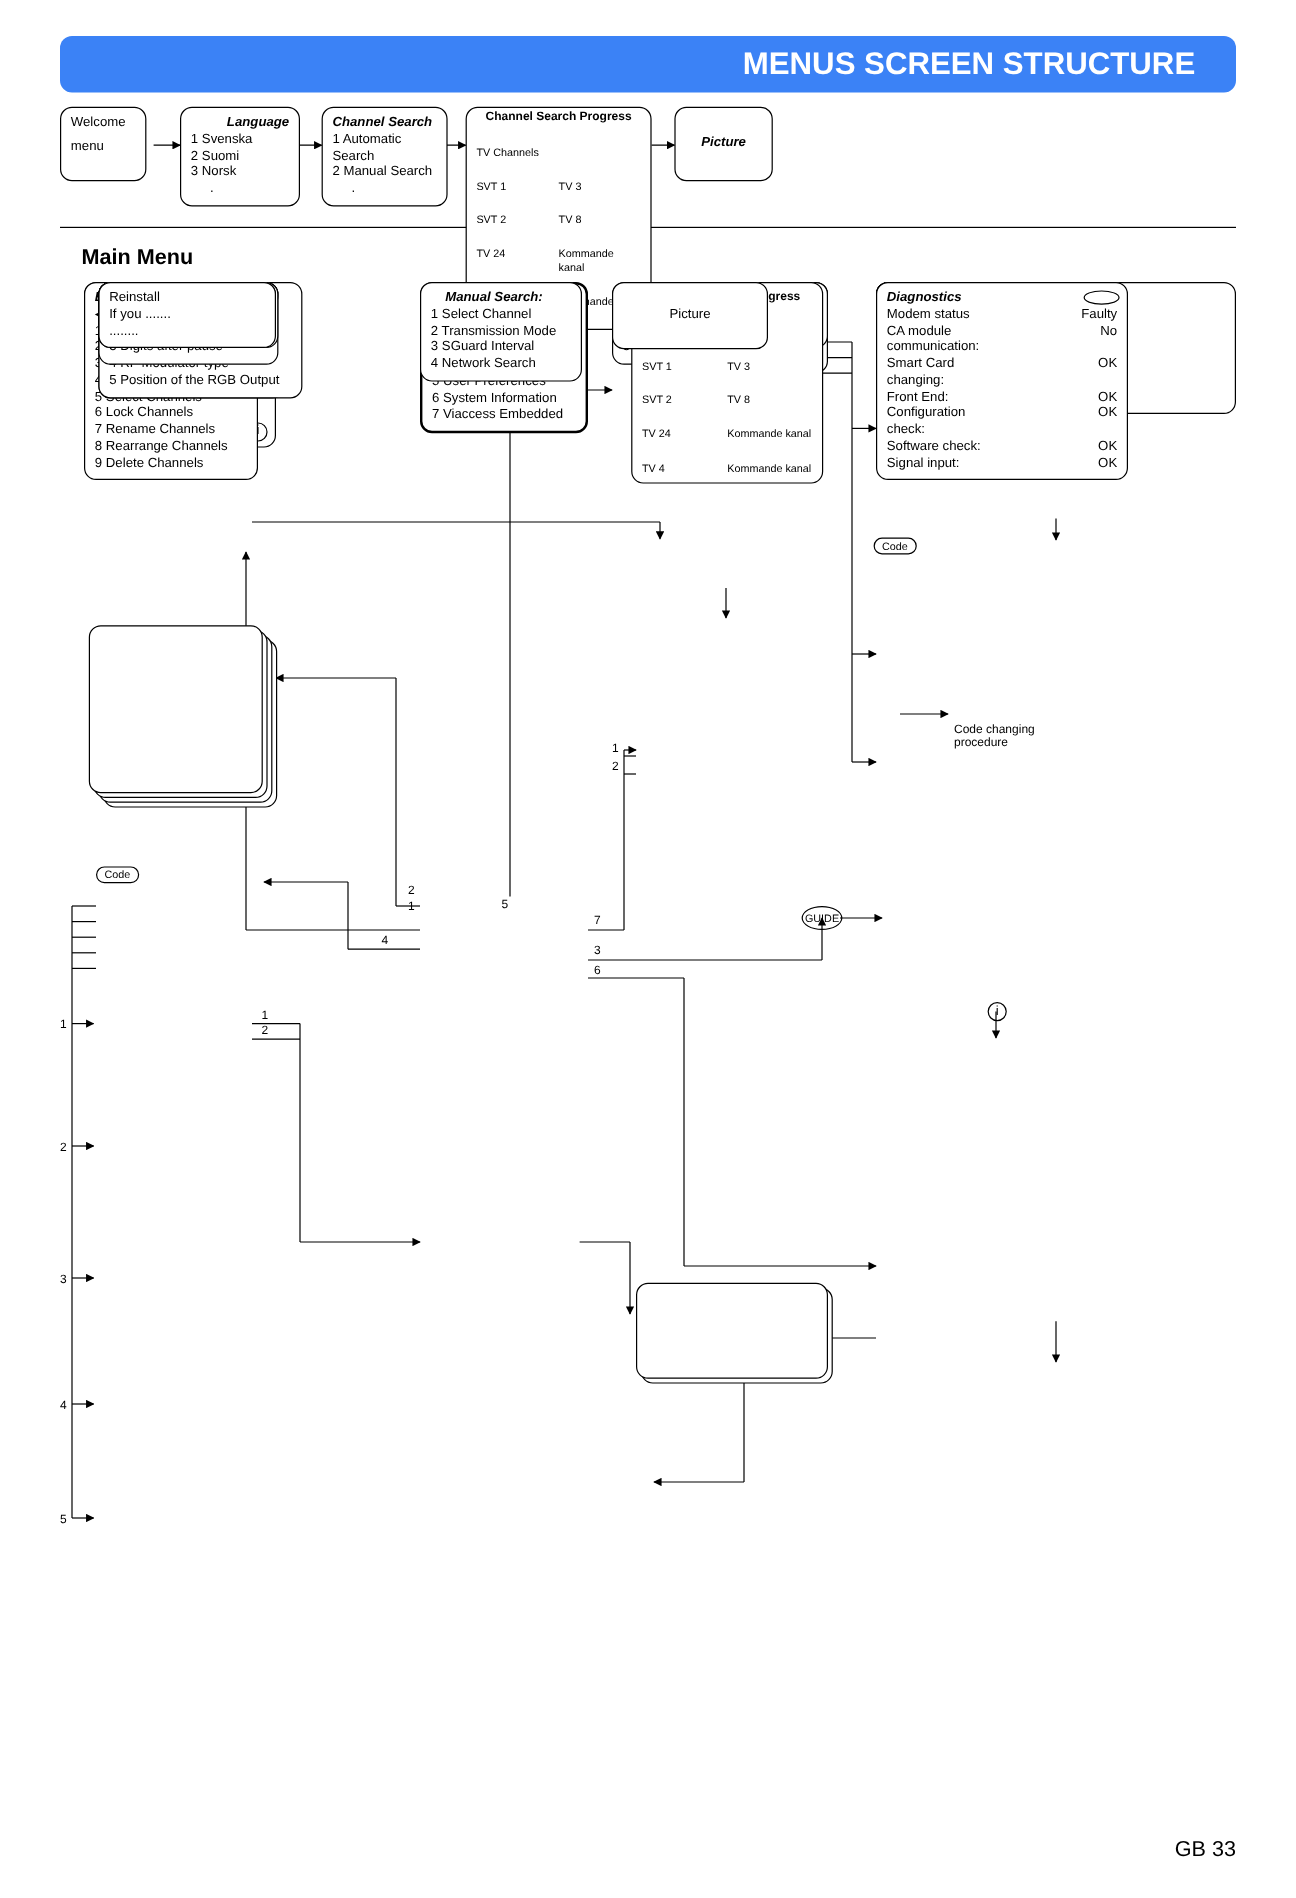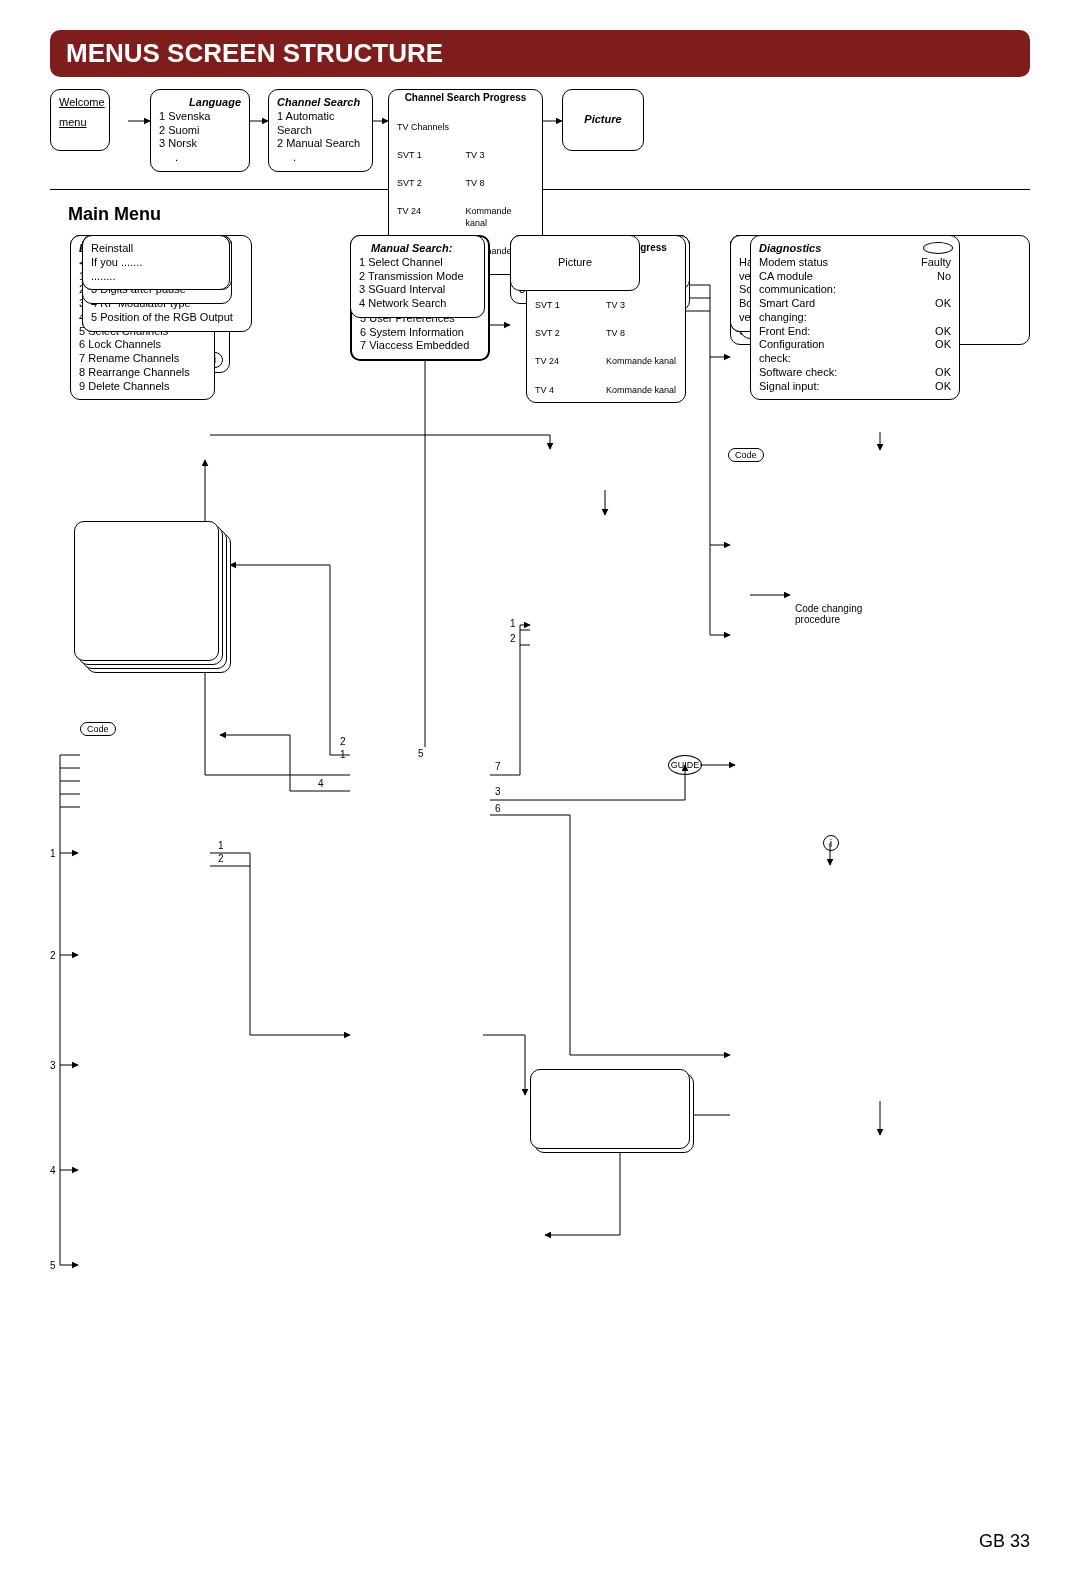--- a/index.html
+++ b/index.html
@@ -7,27 +7,28 @@
     font-family: Arial, Helvetica, sans-serif;
     width: 1080px;
     height: 1582px;
     background: #fff;
     position: relative;
     font-size: 11px;
     color: #000;
   }
   .page { position: relative; width: 1080px; height: 1582px; padding: 30px 50px; }
   .title-bar {
-    background: #7f1d1d;
+    background: #3b82f6;
     color: #fff;
     border-radius: 10px;
-    padding: 8px 16px;
+    padding: 8px 34px;
     font-size: 26px;
     font-weight: bold;
     margin-bottom: 12px;
+    text-align: right;
   }
   .section-h {
     font-size: 18px;
     font-weight: bold;
     margin: 10px 0 10px 18px;
   }
   .area { position: relative; width: 100%; }
   .box {
     position: absolute;
     border: 1px solid #000;
@@ -95,21 +96,21 @@
         <marker id="ah" viewBox="0 0 10 10" refX="9" refY="5" markerWidth="7" markerHeight="7" orient="auto">
           <path d="M0,0 L10,5 L0,10 z" fill="#000"></path>
         </marker>
       </defs>
       <line x1="78" y1="32" x2="100" y2="32" stroke="#000" marker-end="url(#ah)"></line>
       <line x1="200" y1="32" x2="218" y2="32" stroke="#000" marker-end="url(#ah)"></line>
       <line x1="322" y1="32" x2="338" y2="32" stroke="#000" marker-end="url(#ah)"></line>
       <line x1="493" y1="32" x2="512" y2="32" stroke="#000" marker-end="url(#ah)"></line>
     </svg>
 
-    <div class="box" style="left:0; top:0; width:60px; height:62px;text-decoration:underline;">
+    <div class="box" style="left:0; top:0; width:72px; height:62px;">
       <div>Welcome</div>
       <div style="height:6px;"></div>
       <div>menu</div>
     </div>
 
     <div class="box" style="left:100px; top:0; width:100px;">
       <div class="ttl" style="text-align:right;">Language</div>
       <div><span class="num">1</span> <span>Svenska</span></div>
       <div><span class="num">2</span> <span>Suomi</span></div>
       <div><span class="num">3</span> <span>Norsk</span></div>
@@ -506,21 +507,21 @@
       <div class="col2">
           <div>Software version:</div>
           <div style="text-align:right">SE2.0</div>
         </div>
       <div class="col2">
           <div>Boot software version:</div>
           <div style="text-align:right">260</div>
         </div>
     </div>
 
-    <div class="box" style="left:700px; top:900; width:210px;">
+    <div class="box" style="left:680px; top:900; width:210px;">
       <div class="ttl">Diagnostics</div>
       <div style="position:absolute; right:6px; top:6px;" class="oval">
           <span style="width:28px;height:10px;display:block;"></span>
         </div>
       <div class="col2">
           <div>Modem status</div>
           <div style="text-align:right">Faulty</div>
         </div>
       <div class="col2">
           <div>CA module communication:</div>

